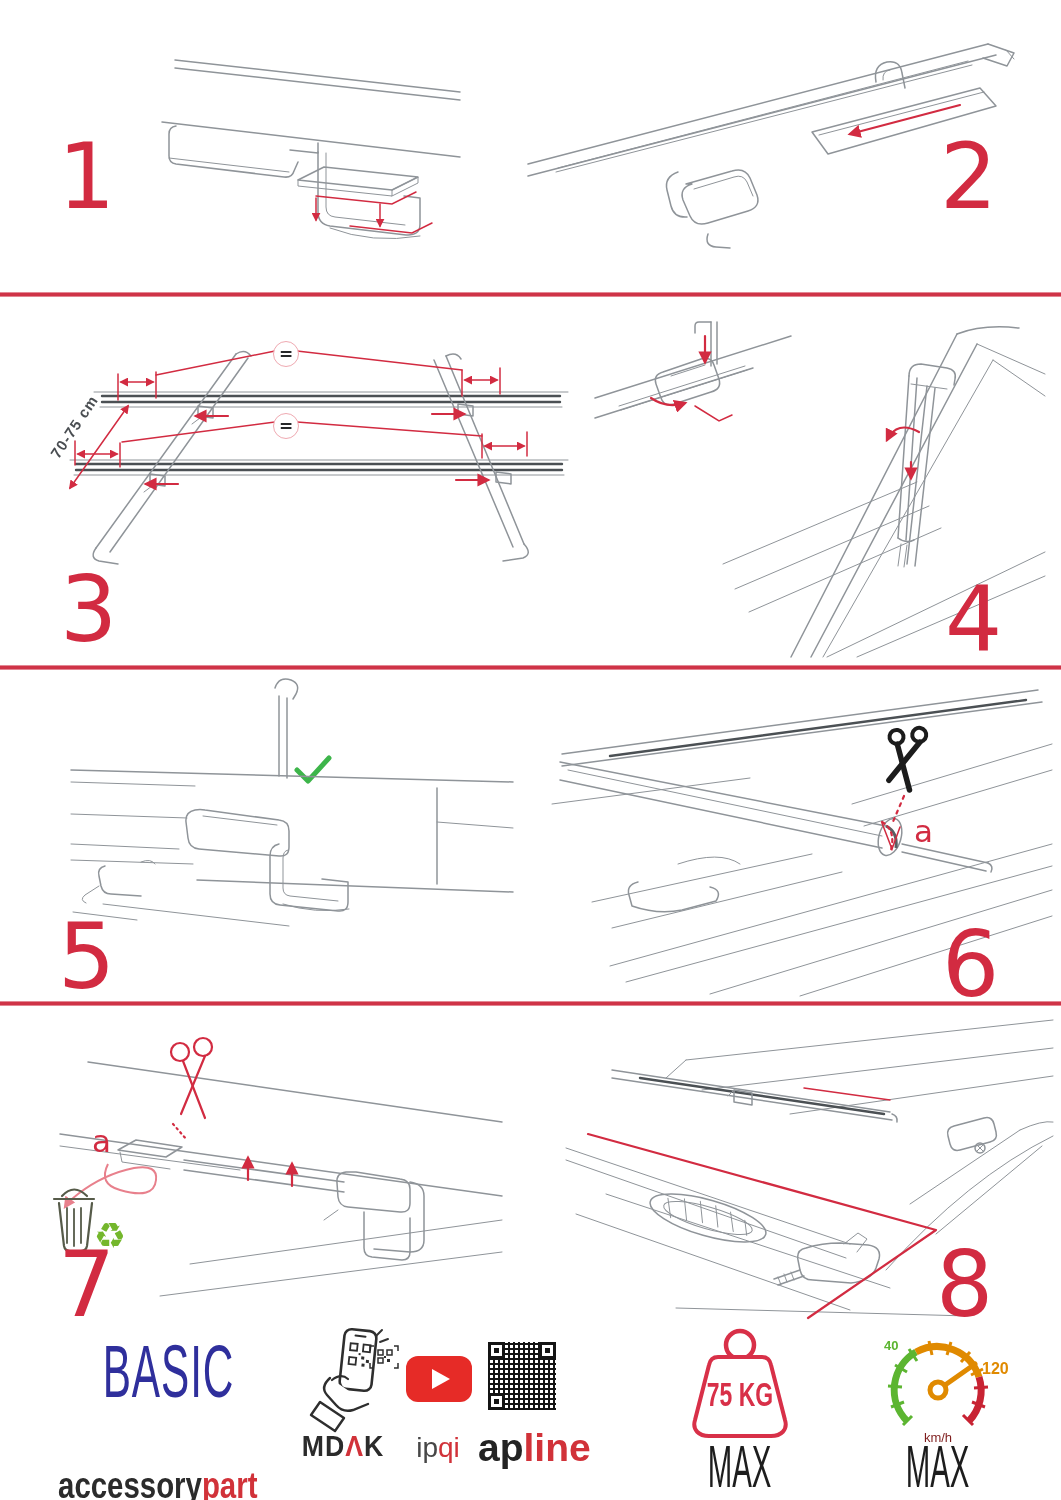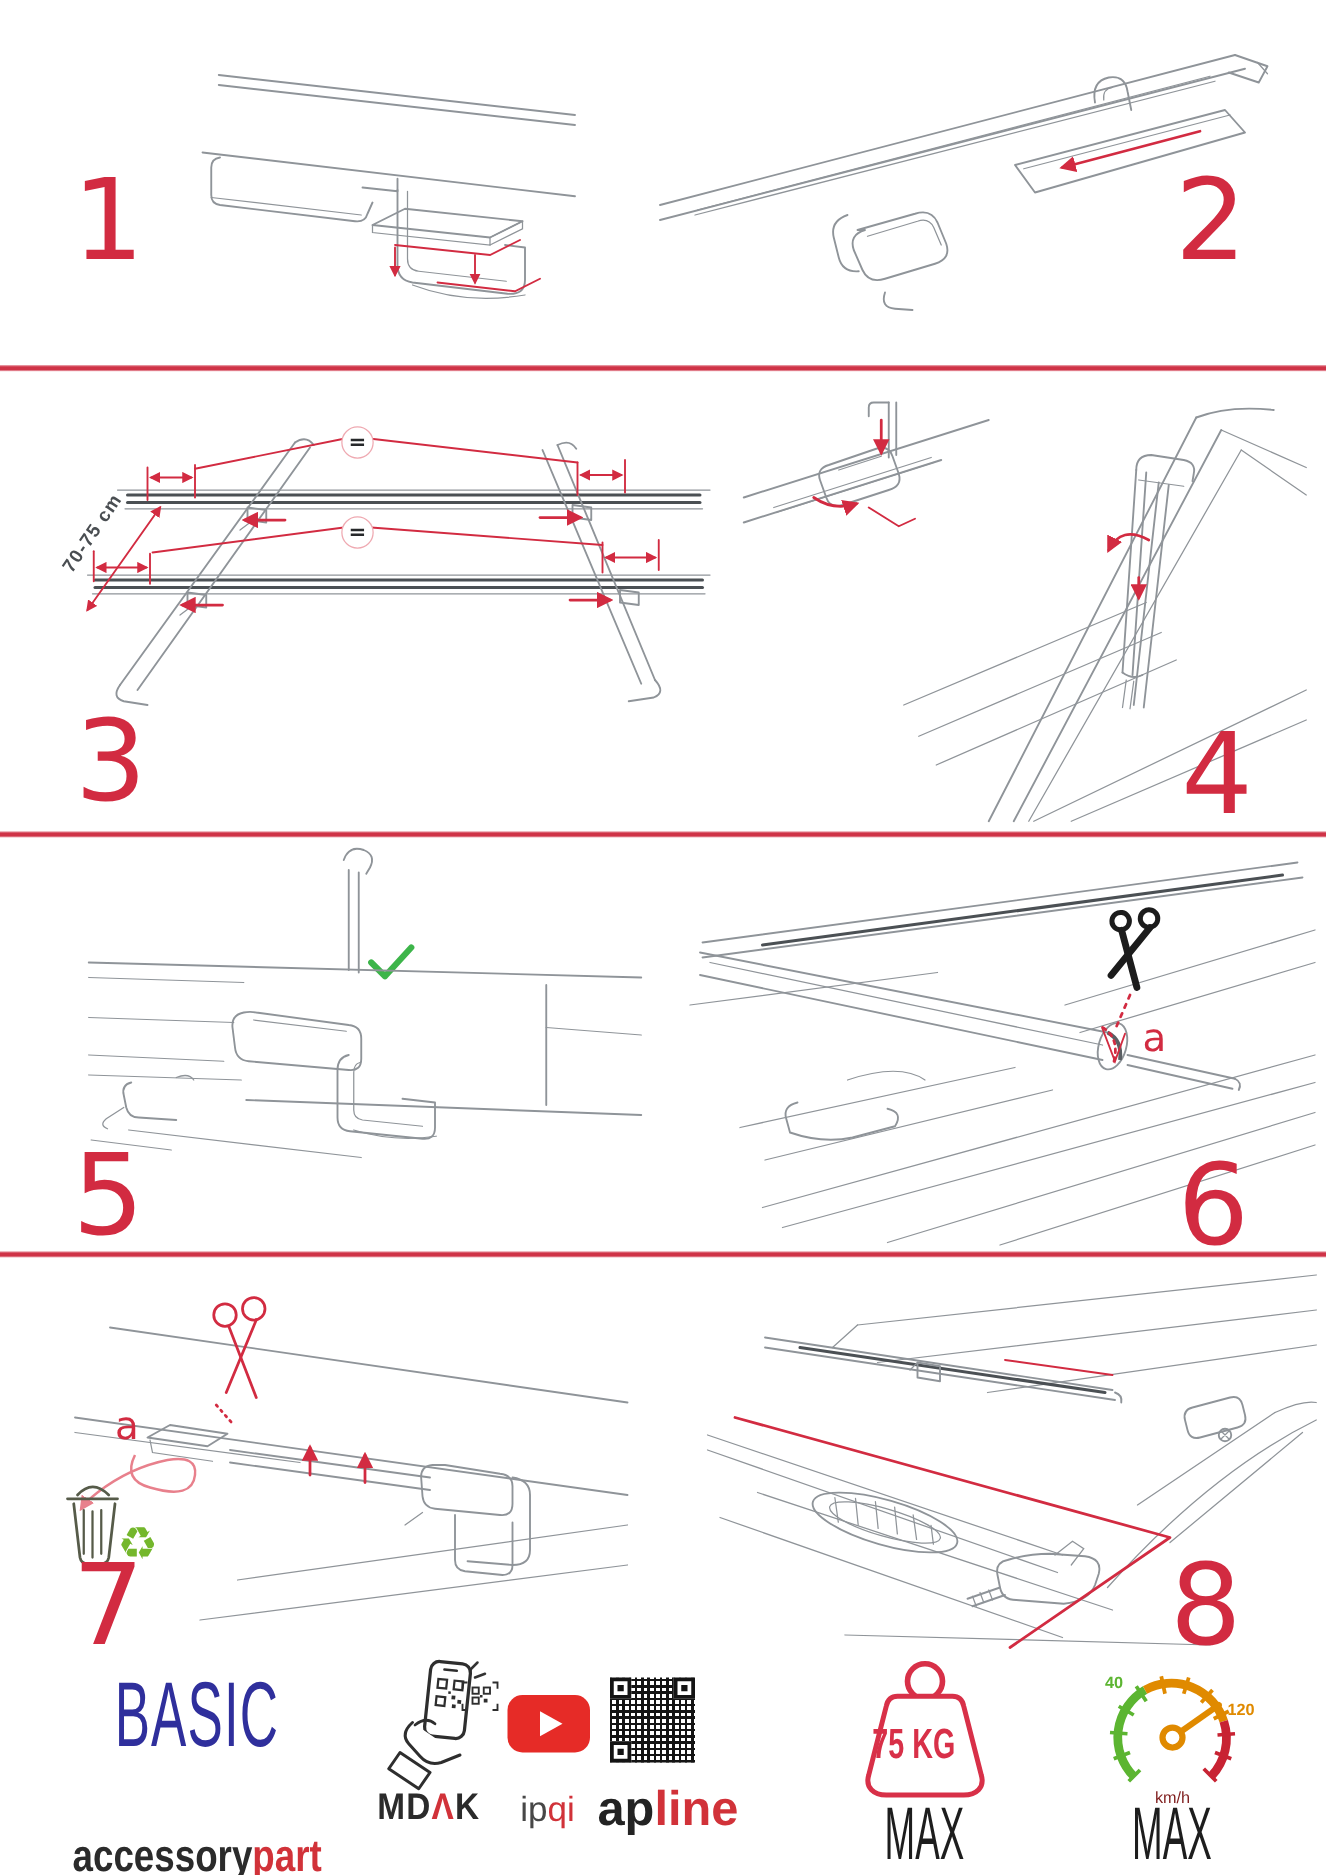--- a/index.html
+++ b/index.html
@@ -19,42 +19,42 @@
            color:var(--accent);font-weight:400;}
   .eq{position:absolute;width:26px;height:26px;border:1.5px solid var(--pink);border-radius:50%;
       background:#fff;display:flex;align-items:center;justify-content:center;
       font-family:"DejaVu Sans",sans-serif;font-weight:bold;font-size:17px;color:#26282a;box-sizing:border-box;}
   .dist{position:absolute;color:#4a4e52;font-size:15px;font-weight:bold;letter-spacing:1px;
         transform:rotate(-56deg);transform-origin:center;white-space:nowrap;}
   .lbl-a{position:absolute;color:var(--accent);font-size:31px;line-height:1;
          font-family:"DejaVu Sans",sans-serif;}
   .recycle{position:absolute;color:var(--recycle);font-size:36px;line-height:1;
            font-family:"DejaVu Sans",sans-serif;}
-  .brand-title{position:absolute;left:58px;top:1340px;width:200px;height:62px;display:flex;
+  .brand-title{position:absolute;left:69px;top:1340px;width:200px;height:62px;display:flex;
                align-items:center;justify-content:center;}
   .brand-title span{font-size:46px;color:var(--navy);letter-spacing:1px;
                transform:scale(0.92,1.6);white-space:nowrap;}
   .brand-sub{position:absolute;left:58px;top:1420px;width:200px;height:44px;display:flex;
              align-items:center;justify-content:center;font-weight:bold;font-size:30px;margin-top:44px;}
   .brand-sub .inner{transform:scale(0.98,1.2);white-space:nowrap;}
   .w-black{color:#2b2b2b;} .w-red{color:var(--brand-red);}
   .scanlbl{position:absolute;left:288px;top:1430px;width:110px;text-align:center;font-weight:bold;
            font-size:29px;color:var(--label-gray);letter-spacing:1px;transform:scale(0.92,1.02);}
   .ytlbl{position:absolute;left:398px;top:1432px;width:80px;text-align:center;font-size:28px;
          color:var(--label-gray);}
   .qrlbl{position:absolute;left:478px;top:1426px;width:104px;text-align:center;font-weight:bold;
          font-size:39px;color:#232323;}
   .maxlbl{position:absolute;width:120px;text-align:center;font-size:42px;color:#1d1d1d;
           line-height:1;}
   .maxlbl span{display:inline-block;transform:scale(0.7,1.42);white-space:nowrap;}
-  .weightval{position:absolute;left:692px;top:1380px;width:96px;font-weight:bold;
+  .weightval{position:absolute;left:692px;top:1380px;width:96px;text-align:center;font-weight:bold;
              font-size:27px;color:#d83048;text-decoration:underline;}
   .weightval span{display:inline-block;transform:scale(0.85,1.25);white-space:nowrap;}
   .speed-min{position:absolute;left:884px;top:1338px;font-size:13px;font-weight:bold;color:var(--speed-green);}
-  .speed-max-v{position:absolute;left:982px;top:1360px;font-size:13px;font-weight:bold;color:var(--speed-orange);}
+  .speed-max-v{position:absolute;left:982px;top:1360px;font-size:16px;font-weight:bold;color:var(--speed-orange);}
   .speed-unit{position:absolute;left:878px;top:1430px;width:120px;text-align:center;font-size:13px;color:#7f1d1d;}
   .qr{position:absolute;left:488px;top:1342px;width:68px;height:68px;background:
       repeating-linear-gradient(0deg,#141414 0 2px,transparent 2px 5px),
       repeating-linear-gradient(90deg,#141414 0 2px,transparent 2px 5px);}
   .qr .finder{position:absolute;width:17px;height:17px;background:#fff;border:3px solid #141414;
               box-sizing:border-box;}
   .qr .finder::after{content:"";position:absolute;left:3px;top:3px;width:5px;height:5px;background:#141414;}
   .qr .f-tl{left:0;top:0;} .qr .f-tr{right:0;top:0;} .qr .f-bl{left:0;bottom:0;}
 </style>
 </head>

